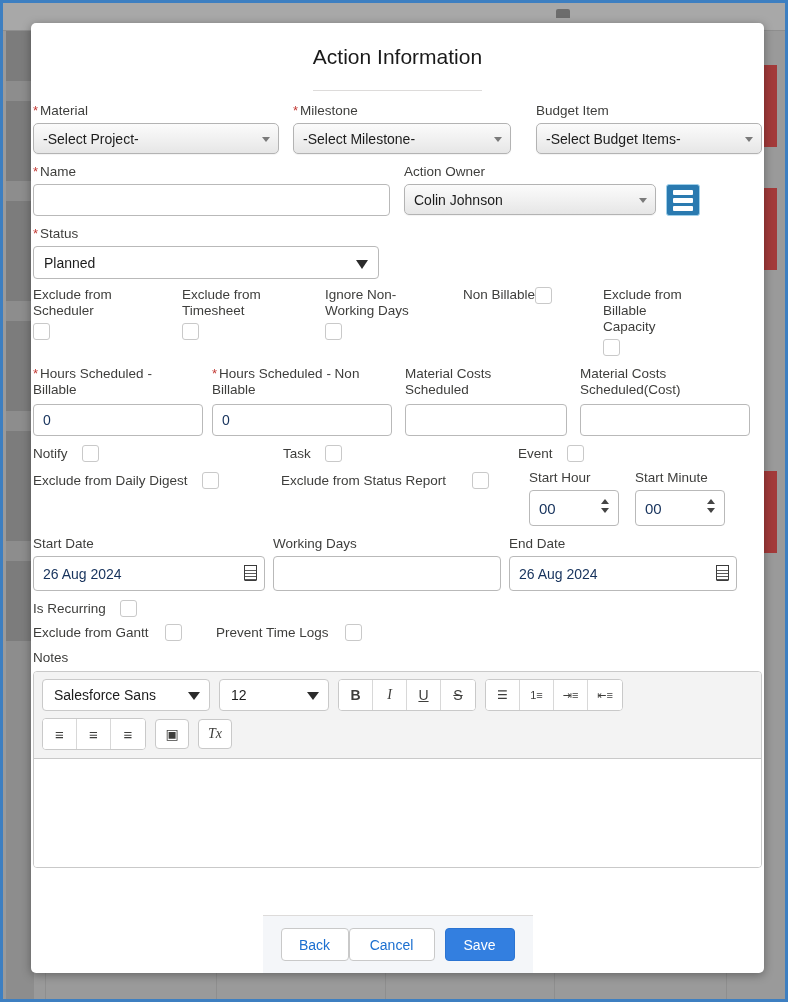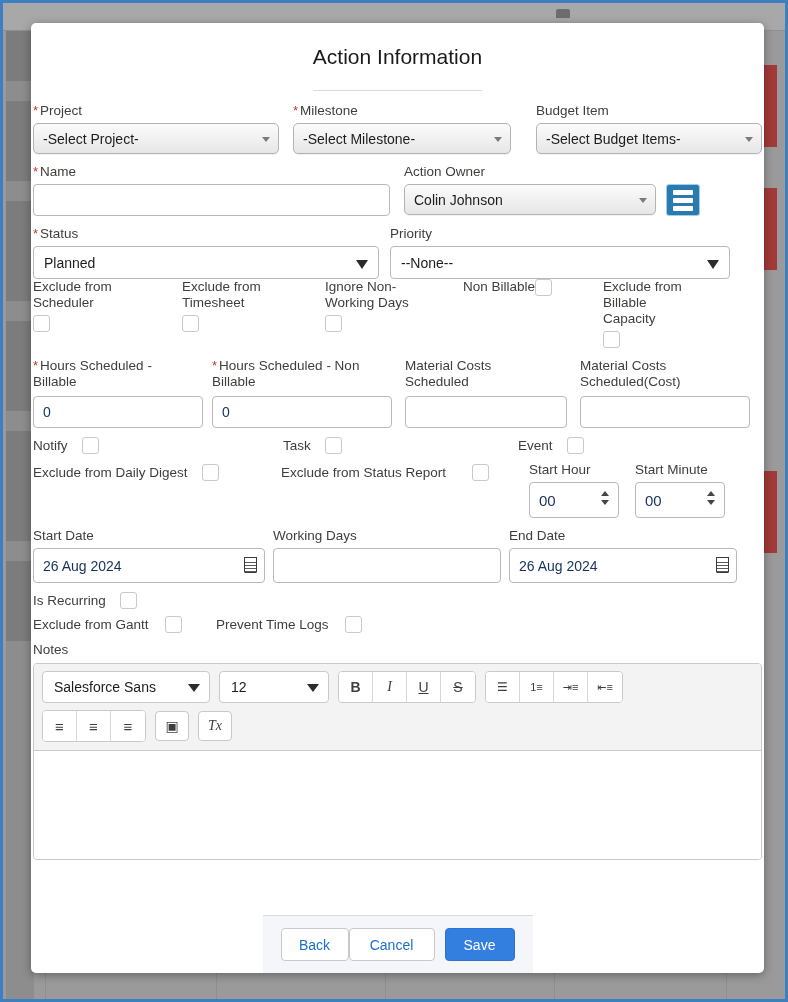--- a/index.html
+++ b/index.html
@@ -325,21 +325,21 @@
 <div class="modal">
 
   <div class="modal-header">
     <div class="modal-title">Action Information</div>
   </div>
 
   <div class="modal-body">
 
     <div class="row" style="margin-bottom:10px">
       <div style="width:246px">
-        <label class="lbl"><span class="req">*</span><span>Project</span></label>
+        <label class="lbl"><span class="req">*</span><span>Material</span></label>
         <div class="sel-grey">
           <span>-Select Project-</span>
           <i class="caret"></i>
         </div>
       </div>
       <div style="width:14px"></div>
       <div style="width:218px">
         <label class="lbl"><span class="req">*</span><span>Milestone</span></label>
         <div class="sel-grey">
           <span>-Select Milestone-</span>
@@ -372,36 +372,29 @@
       <div style="width:10px"></div>
       <div style="padding-top:20px">
         <div class="lookup-btn">
           <span class="lb1"></span>
             <span class="lb2"></span>
             <span class="lb3"></span>
         </div>
       </div>
     </div>
 
-    <div class="row" style="margin-bottom:0">
+    <div class="row" style="margin-bottom:8px">
       <div style="width:346px">
         <label class="lbl"><span class="req">*</span><span>Status</span></label>
         <div class="sel-white">
           <span>Planned</span>
           <i class="caret"></i>
         </div>
       </div>
       <div style="width:11px"></div>
-      <div style="width:340px">
-        <label class="lbl">Priority</label>
-        <div class="sel-white">
-          <span>--None--</span>
-          <i class="caret"></i>
-        </div>
-      </div>
     </div>
 
     <div class="row" style="margin-bottom:6px;align-items:flex-start">
       <div style="width:149px">
         <div class="lbl" style="max-width:120px">Exclude from Scheduler</div>
         <div class="cbx"></div>
       </div>
       <div style="width:143px">
         <div class="lbl" style="max-width:120px">Exclude from Timesheet</div>
         <div class="cbx"></div>

